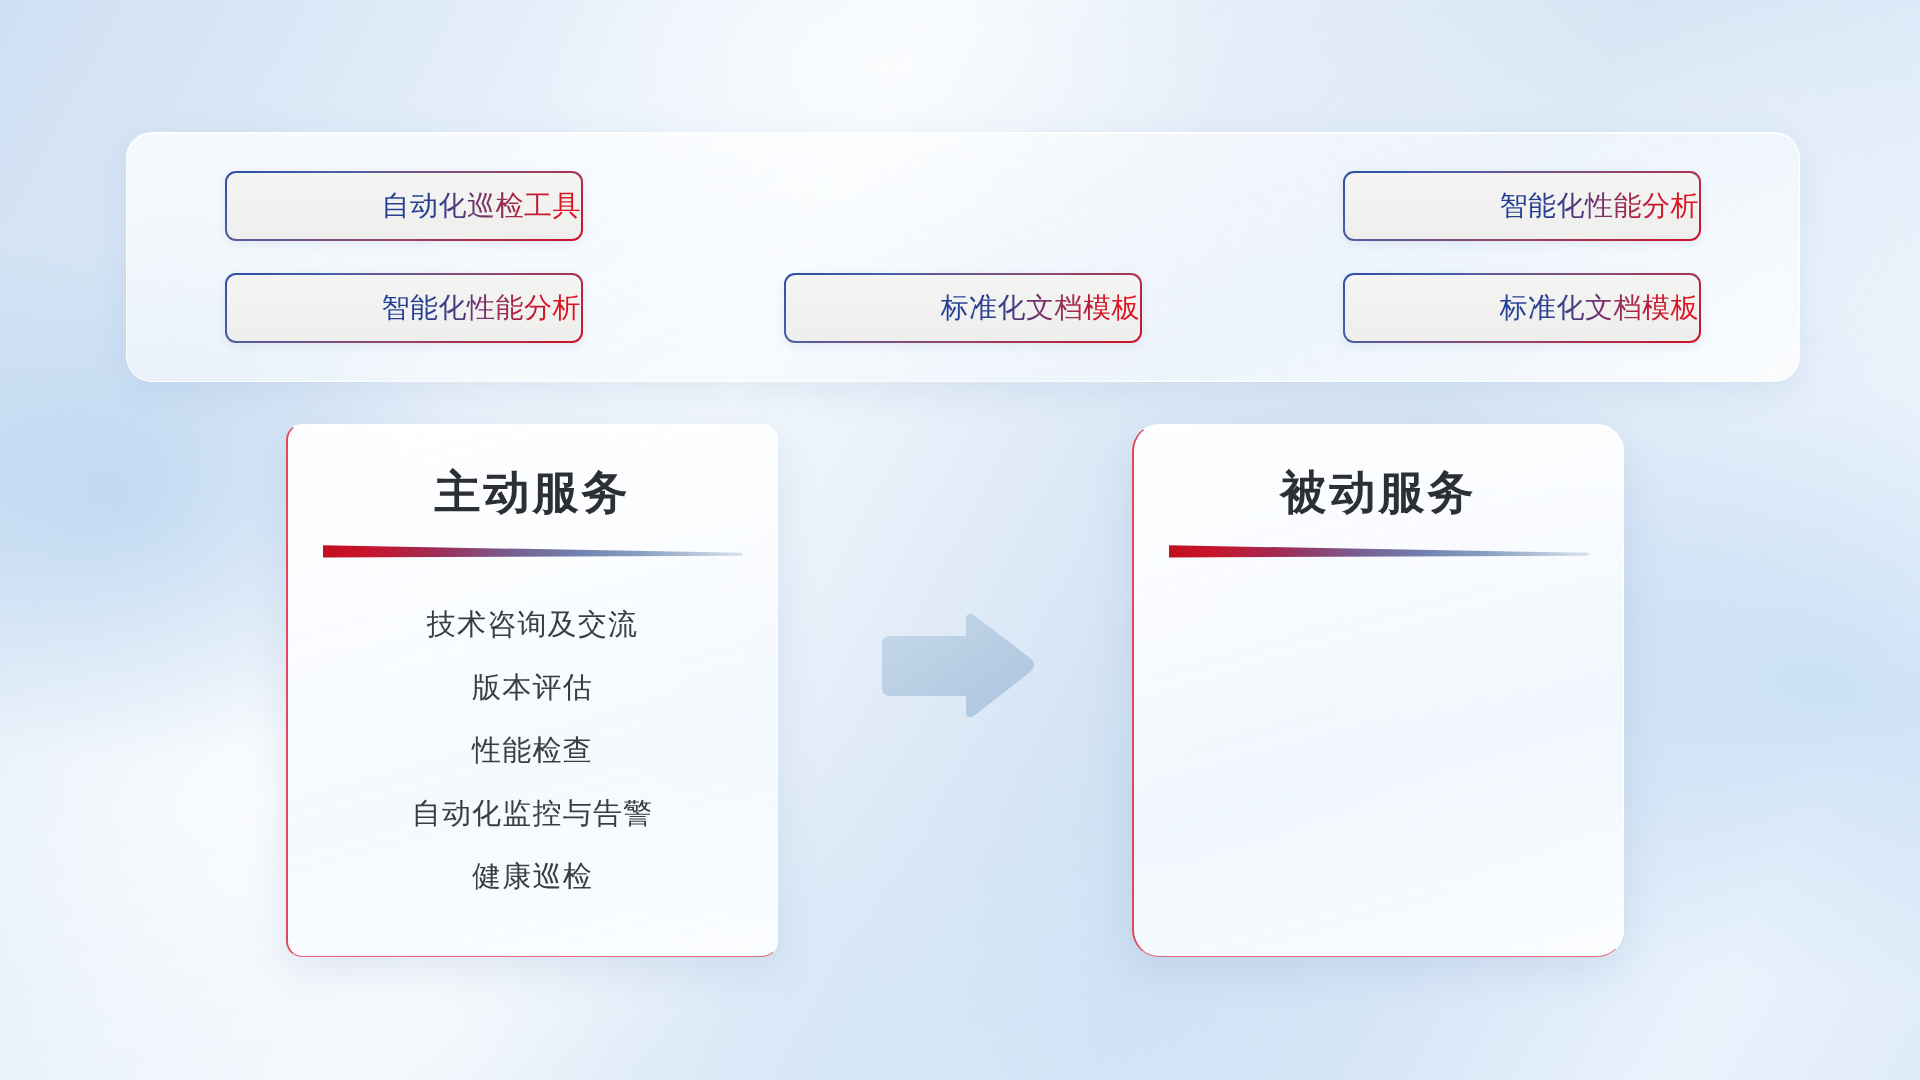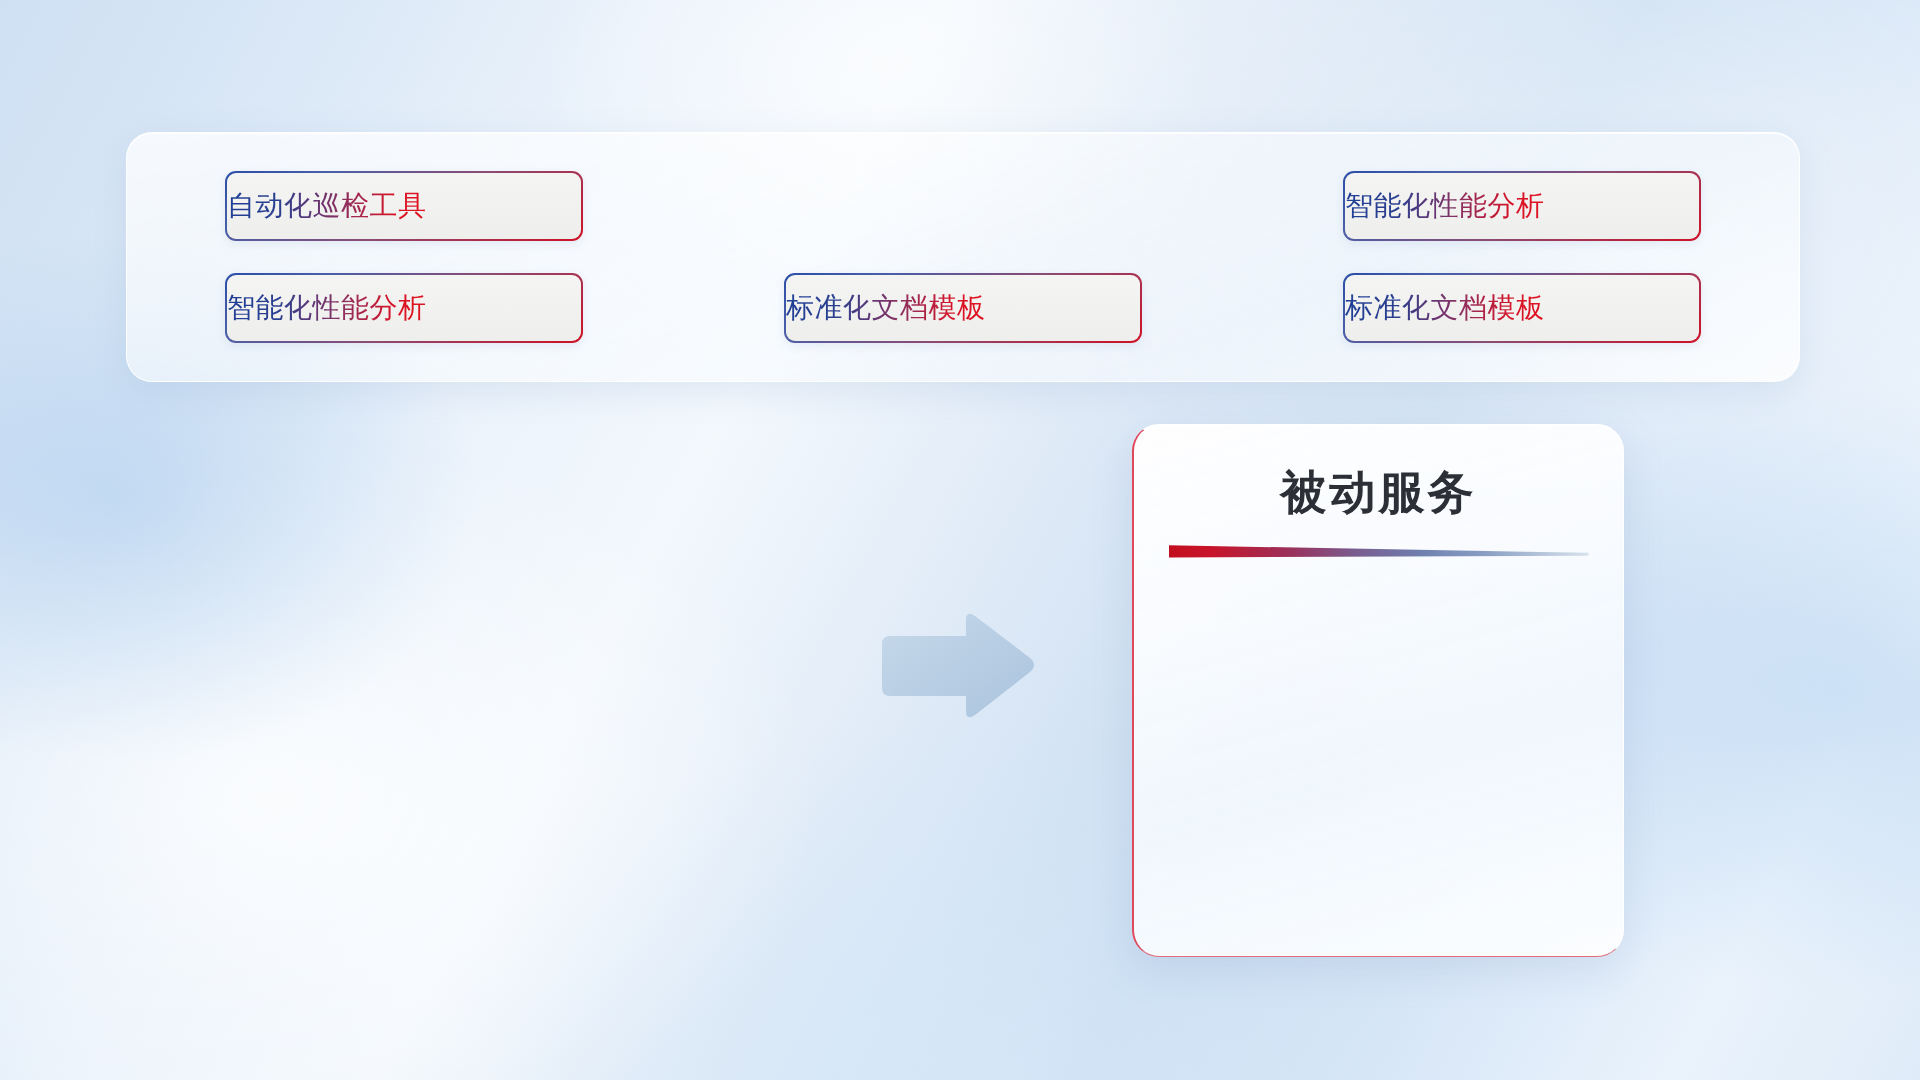--- a/index.html
+++ b/index.html
@@ -86,21 +86,21 @@
     box-sizing: border-box;
     box-shadow: 0 3px 10px rgba(120,150,190,0.14);
   }
   .pill-inner {
     width: 100%;
     height: 100%;
     border-radius: 9px;
     background: linear-gradient(180deg, #f4f4f3 0%, #f1f1f0 55%, #eeeeed 100%);
     display: flex;
     align-items: center;
-    justify-content: flex-start;
+    justify-content: flex-end;
     box-sizing: border-box;
   }
   .pill-label {
     font-size: 28px;
     font-weight: 400;
     letter-spacing: 0.5px;
     white-space: nowrap;
     background: linear-gradient(90deg, #1f3f96 0%, #2b3f8f 26%, #8e2f5e 58%, #d81325 84%, #e0121f 100%);
     -webkit-background-clip: text;
     background-clip: text;
@@ -222,20 +222,31 @@
       </div>
       <div class="pill">
         <div class="pill-inner">
           <span class="pill-label">标准化文档模板</span>
         </div>
       </div>
     </div>
 
   </div>
 
+  <div class="card card-left">
+    <div class="card-title">主动服务</div>
+    <div class="card-rule"></div>
+    <div class="card-list">
+      <div class="card-list-item">技术咨询及交流</div>
+      <div class="card-list-item">版本评估</div>
+      <div class="card-list-item">性能检查</div>
+      <div class="card-list-item">自动化监控与告警</div>
+      <div class="card-list-item">健康巡检</div>
+    </div>
+  </div>
 
   <div class="flow-arrow">
     <svg viewBox="0 0 164 116" xmlns="http://www.w3.org/2000/svg">
       <defs>
         <linearGradient id="arrowGrad" x1="0" y1="0" x2="1" y2="1">
           <stop offset="0%" stop-color="#c6d9ea"></stop>
           <stop offset="55%" stop-color="#b7cde3"></stop>
           <stop offset="100%" stop-color="#aac4de"></stop>
         </linearGradient>
       </defs>

